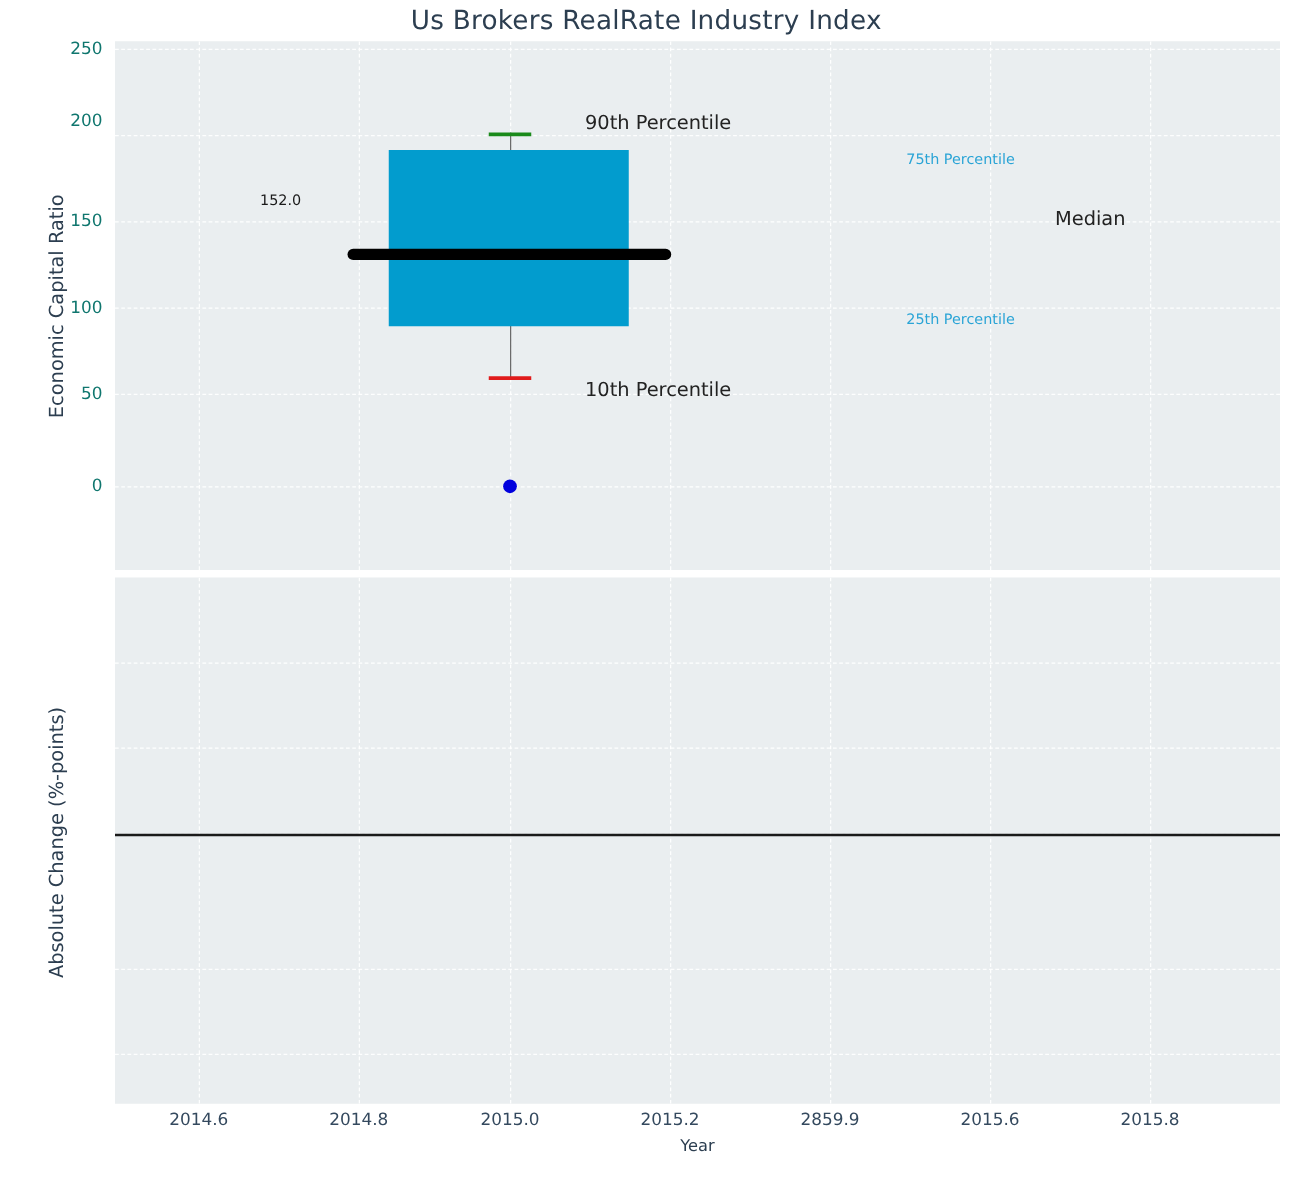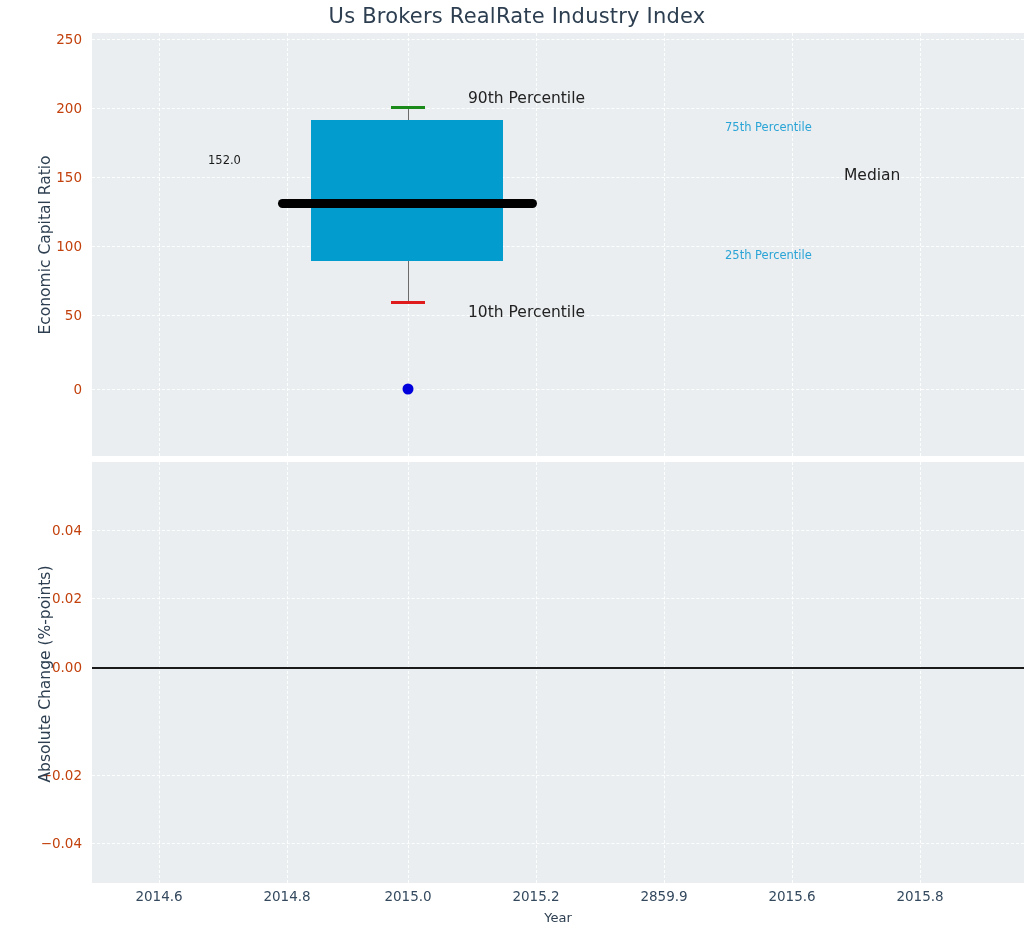--- a/index.html
+++ b/index.html
@@ -59,21 +59,21 @@
     border-left: 1.3px dashed #ffffff;
     opacity: 0.95;
   }
 
   
   .ytick {
     position: absolute;
     right: 0;
     text-align: right;
     font-size: 13.5px;
-    color: #c2410c;
+    color: #0f766e;
     transform: translateY(-50%);
     white-space: nowrap;
   }
   .ytick-col {
     position: absolute;
     left: 0;
     width: 82px;
   }
   #ytick-col-top    { top: 33px;  height: 423px; }
   #ytick-col-bottom { top: 462px; height: 421px; }
@@ -260,34 +260,27 @@
     <div class="grid-v" style="left:444px"></div>
     <div class="grid-v" style="left:572px"></div>
     <div class="grid-v" style="left:700px"></div>
     <div class="grid-v" style="left:828px"></div>
 
     <div class="zero-line" style="top:205px"></div>
   </div>
 
   <div class="ytick-col" id="ytick-col-top">
     <div class="ytick" style="top:6px">250</div>
-    <div class="ytick" style="top:75px">200</div>
+    <div class="ytick" style="top:64px">200</div>
     <div class="ytick" style="top:144px">150</div>
     <div class="ytick" style="top:213px">100</div>
     <div class="ytick" style="top:282px">50</div>
     <div class="ytick" style="top:356px">0</div>
   </div>
 
-  <div class="ytick-col" id="ytick-col-bottom">
-    <div class="ytick" style="top:68px">0.04</div>
-    <div class="ytick" style="top:136px">0.02</div>
-    <div class="ytick" style="top:205px">0.00</div>
-    <div class="ytick" style="top:313px">−0.02</div>
-    <div class="ytick" style="top:381px">−0.04</div>
-  </div>
 
   <div class="xtick" style="left:159px">2014.6</div>
   <div class="xtick" style="left:287px">2014.8</div>
   <div class="xtick" style="left:408px">2015.0</div>
   <div class="xtick" style="left:536px">2015.2</div>
   <div class="xtick" style="left:664px">2859.9</div>
   <div class="xtick" style="left:792px">2015.6</div>
   <div class="xtick" style="left:920px">2015.8</div>
 
   <div class="ylabel" id="ylabel-top">Economic Capital Ratio</div>

